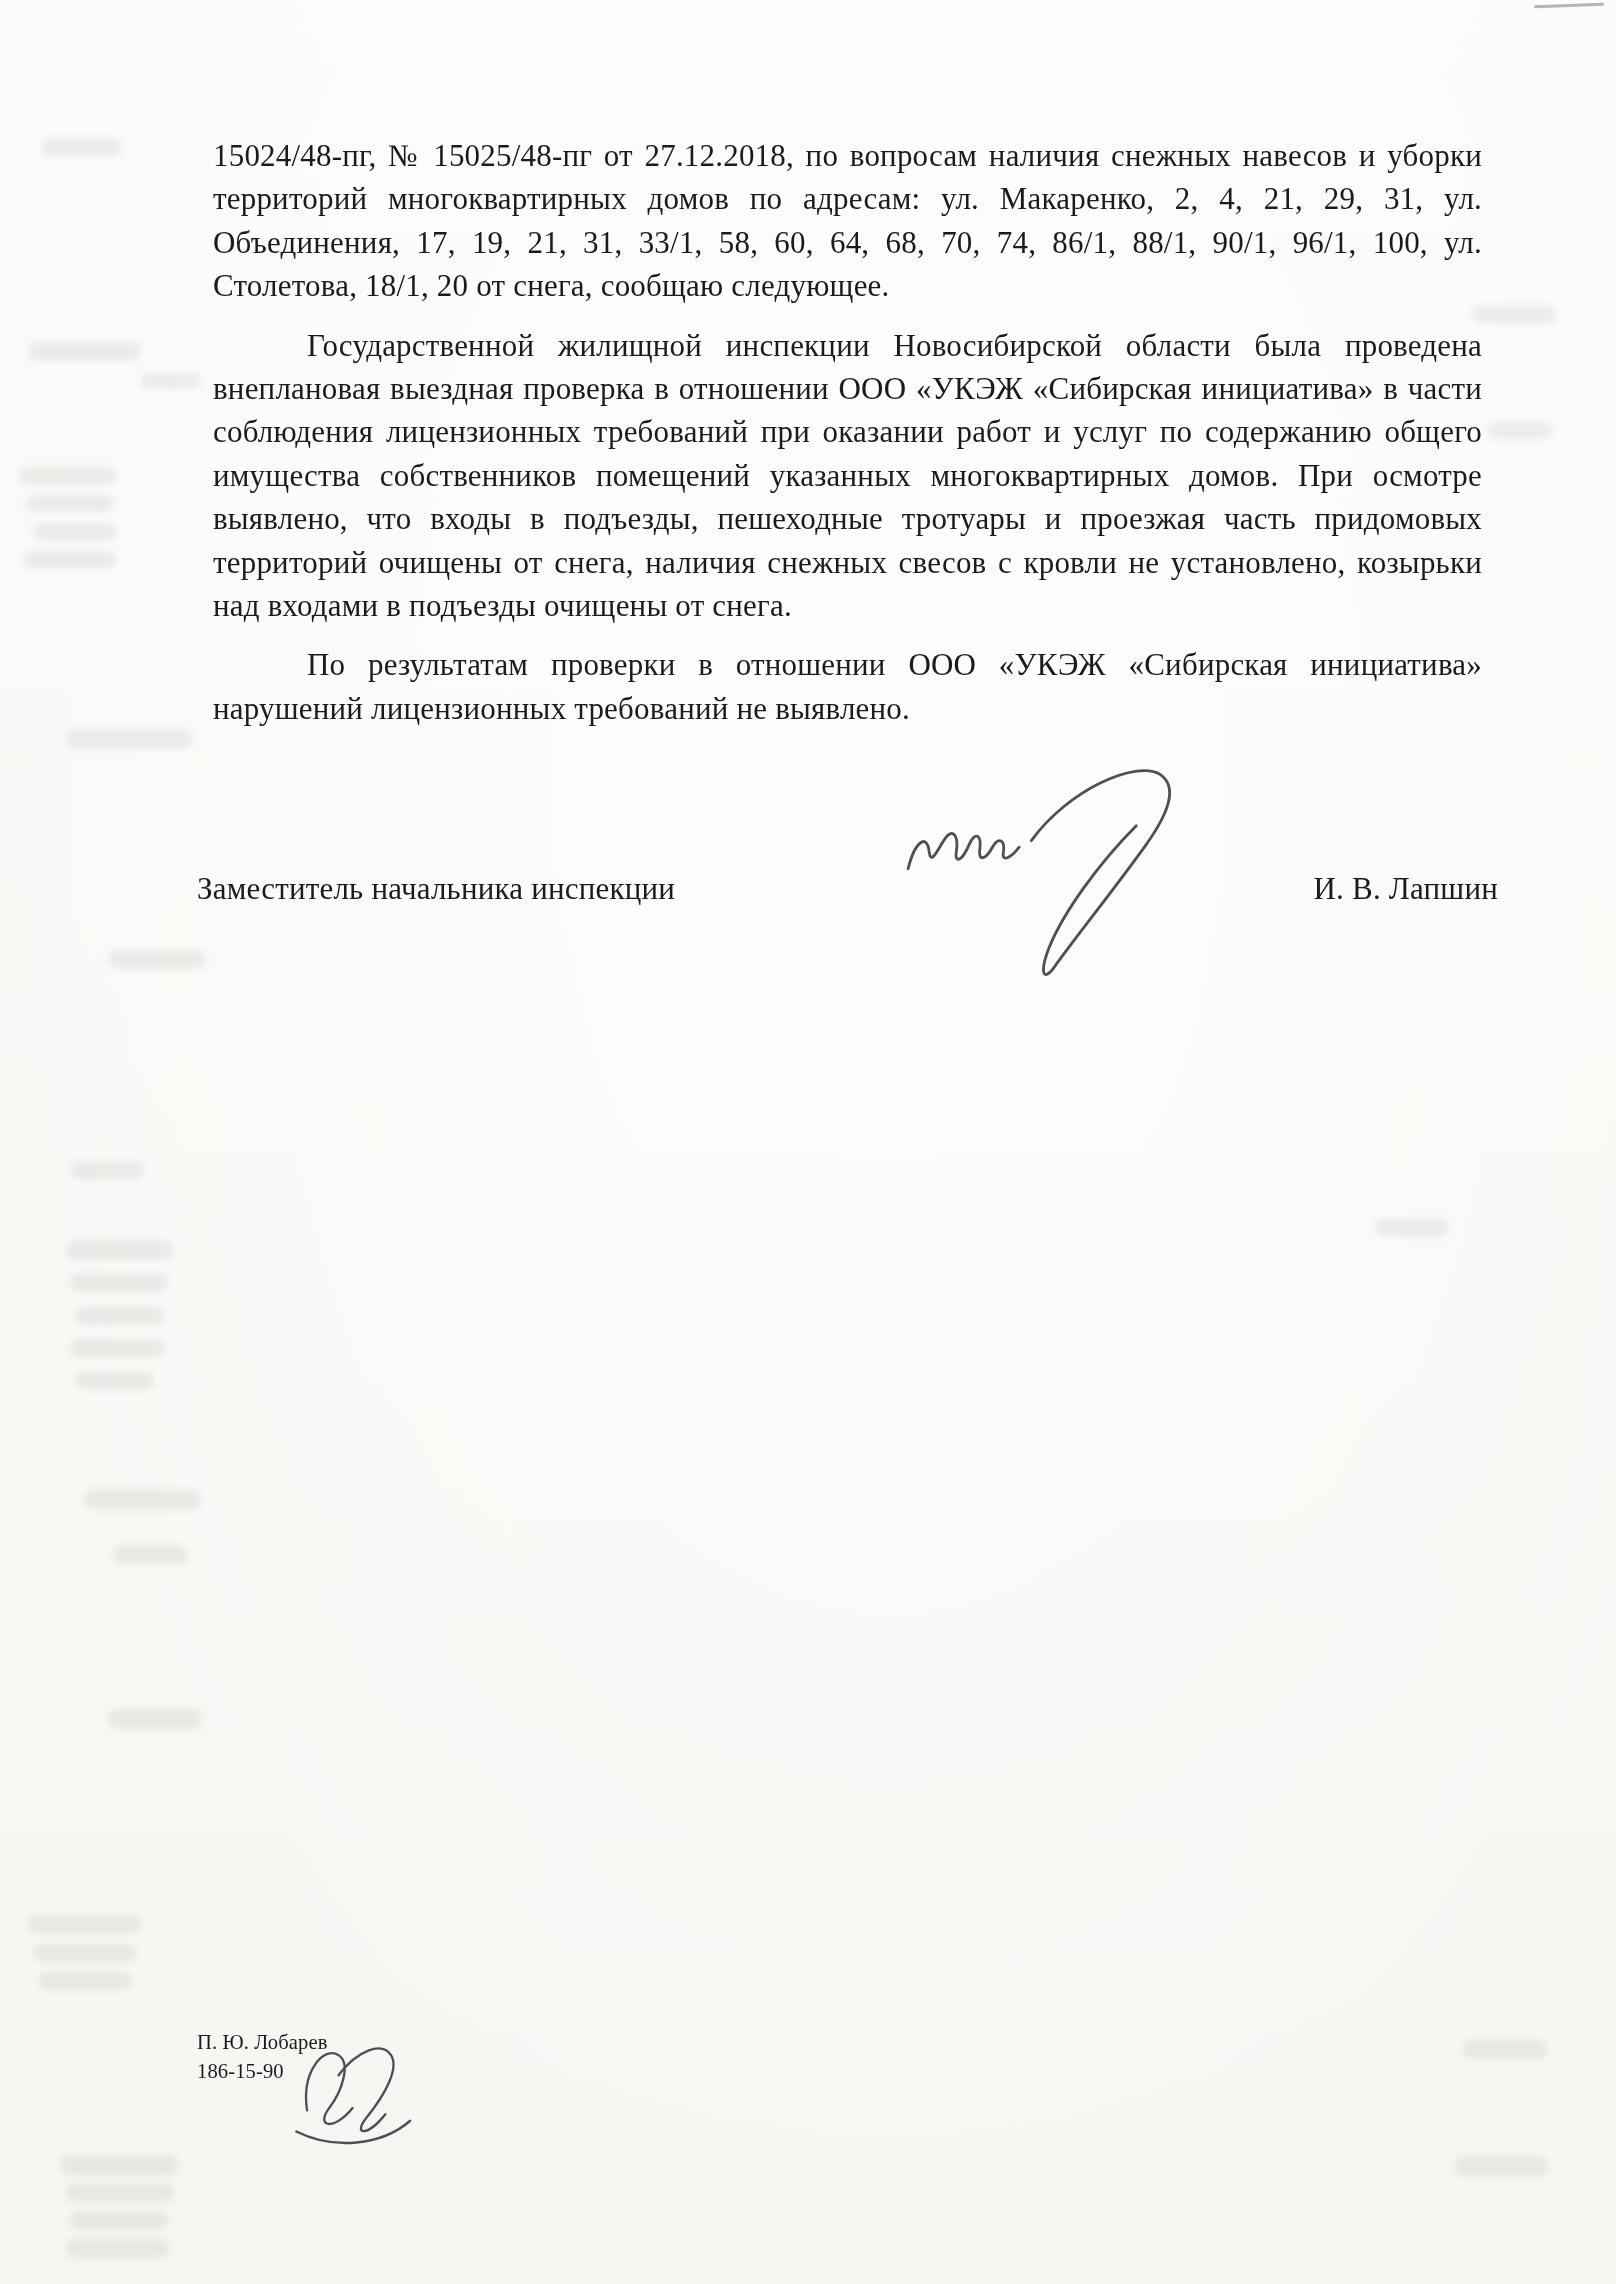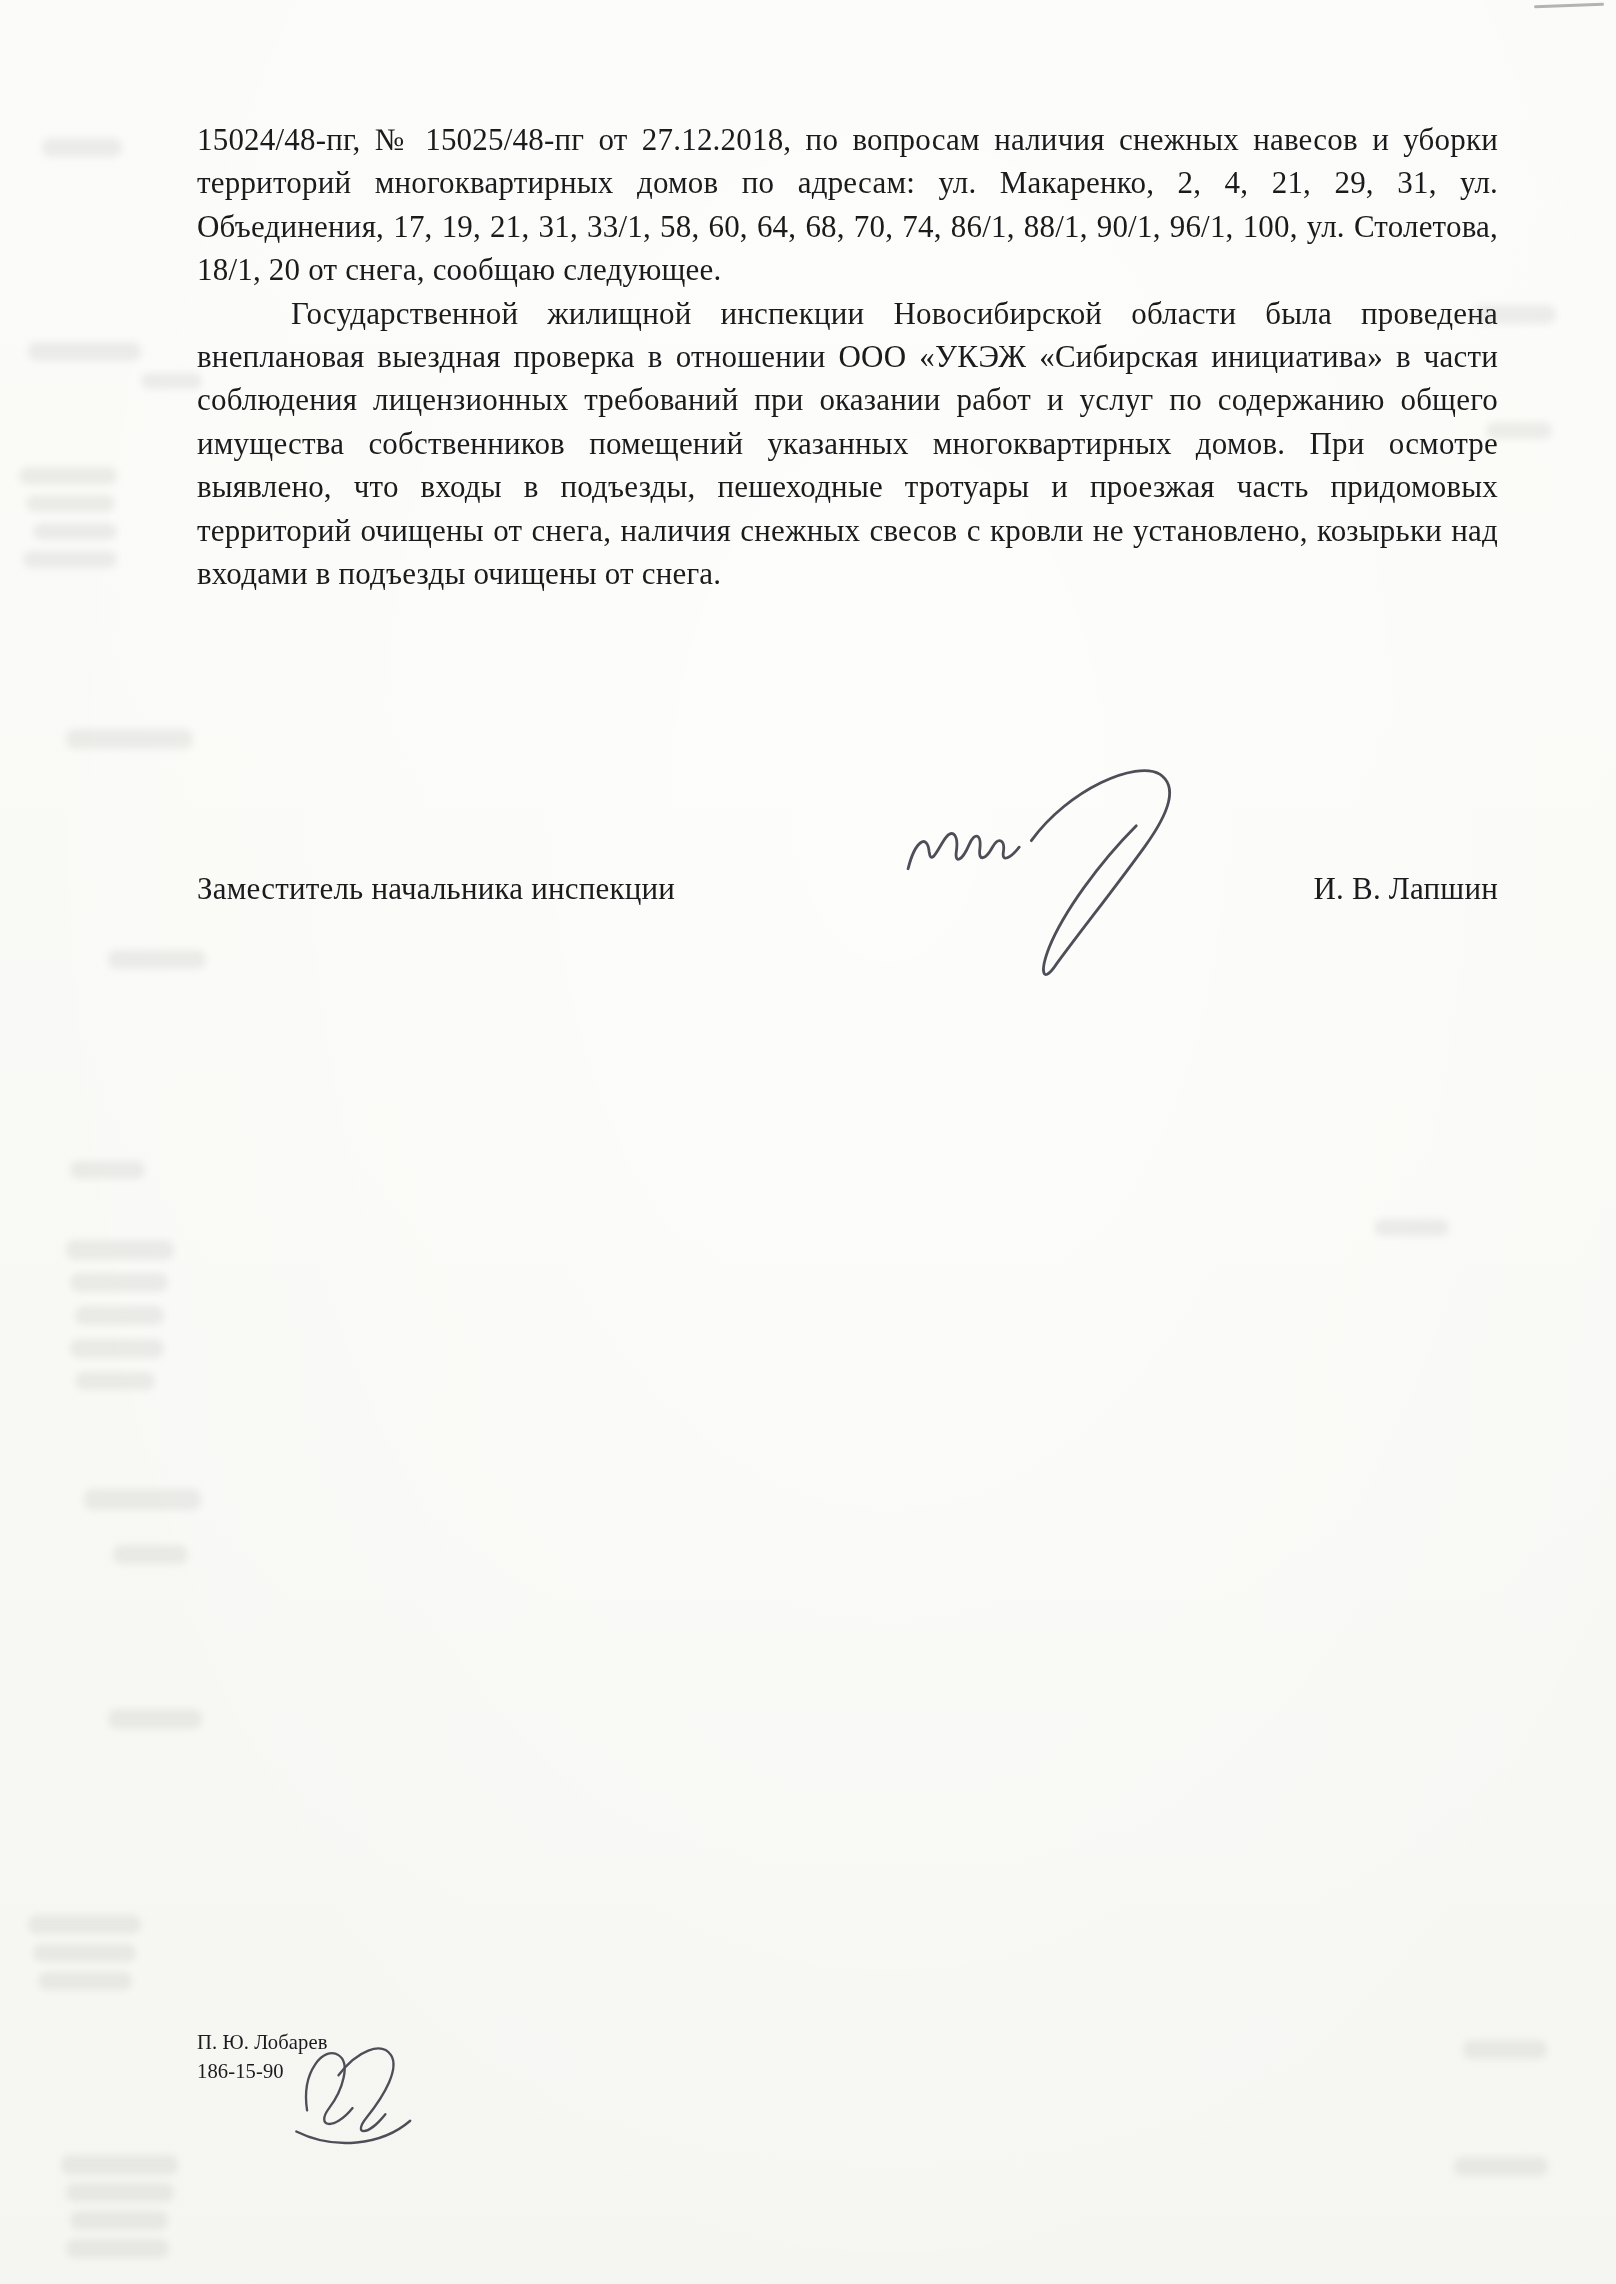--- a/index.html
+++ b/index.html
@@ -37,21 +37,21 @@
     position: absolute;
     left: 197px;
     top: 118px;
     width: 1301px;
     font-size: 31px;
     line-height: 1.40;
     text-align: justify;
     letter-spacing: 0.2px;
   }
   .content p {
-    margin: 0;
+    margin: 16px;
   }
   .content p.indent {
     text-indent: 94px;
   }
   .sig-row {
     position: absolute;
     left: 197px;
     top: 871px;
     width: 1301px;
     display: flex;
@@ -102,20 +102,21 @@
 </head>
 <body>
 
 <div class="page">
 
   <div class="corner-mark"></div>
 
   <div class="content">
     <p>15024/48-пг, № 15025/48-пг от 27.12.2018, по вопросам наличия снежных навесов и уборки территорий многоквартирных домов по адресам: ул. Макаренко, 2, 4, 21, 29,  31, ул. Объединения, 17, 19, 21, 31, 33/1, 58, 60, 64, 68, 70, 74, 86/1, 88/1, 90/1, 96/1, 100, ул. Столетова, 18/1, 20 от снега, сообщаю следующее.</p>
     <p class="indent">Государственной жилищной инспекции Новосибирской области была проведена внеплановая выездная проверка в отношении ООО «УКЭЖ «Сибирская инициатива» в части соблюдения лицензионных требований при оказании работ и услуг по содержанию общего имущества собственников помещений указанных многоквартирных домов.  При осмотре выявлено, что входы в подъезды, пешеходные тротуары и проезжая часть придомовых территорий очищены от снега, наличия снежных свесов с кровли не установлено, козырьки над входами в подъезды очищены от снега.</p>
+    <p class="indent">По результатам проверки в отношении ООО «УКЭЖ «Сибирская инициатива» нарушений лицензионных требований не выявлено.</p>
   </div>
 
   <svg class="signature-main sig" viewBox="0 0 720 540" xmlns="http://www.w3.org/2000/svg">
     <path stroke-width="6" d="M55,262 C70,202 96,186 100,226 C104,258 120,216 135,196 C150,176 163,190 158,225 C154,252 170,246 185,211 C198,181 212,189 208,221 C205,247 220,243 235,216 C248,193 263,199 258,229 C256,247 272,241 292,216"></path>
     <path stroke-width="6" d="M318,202 C398,92 542,30 592,60 C632,86 612,142 562,212 C502,296 402,422 367,472 C342,506 336,482 356,430 C386,356 462,250 542,170"></path>
   </svg>
 
   <div class="sig-row">
     <span>Заместитель начальника инспекции</span>
     <span>И. В. Лапшин</span>

